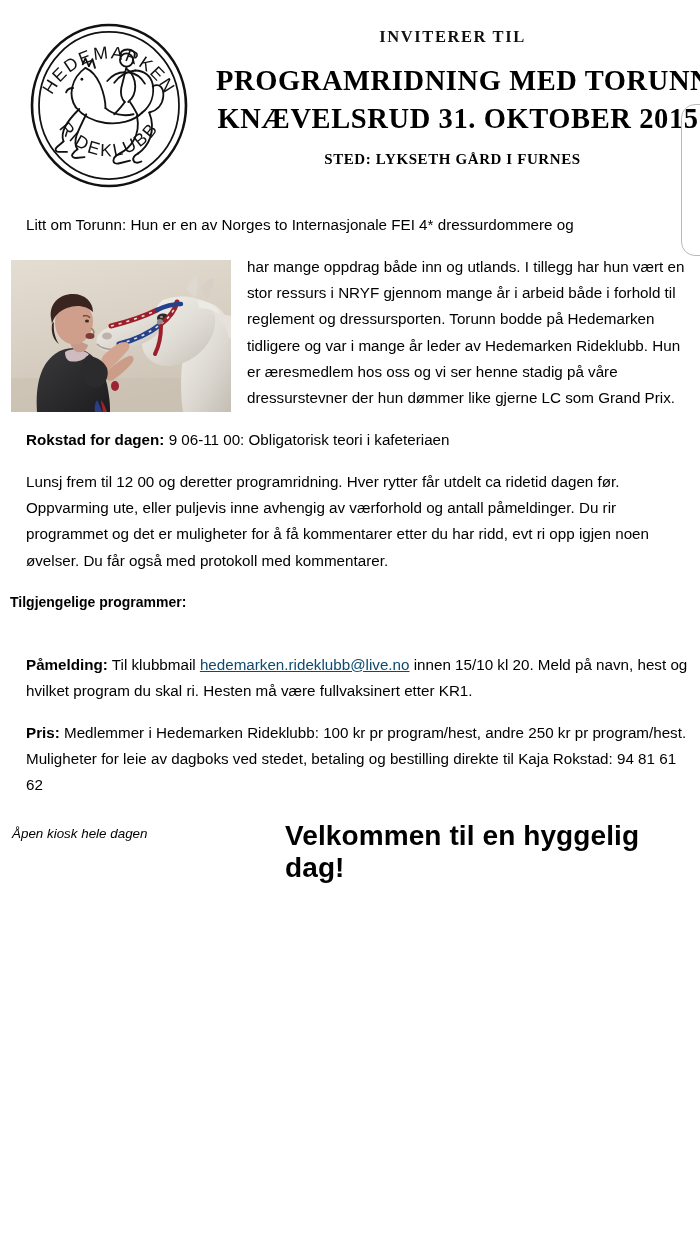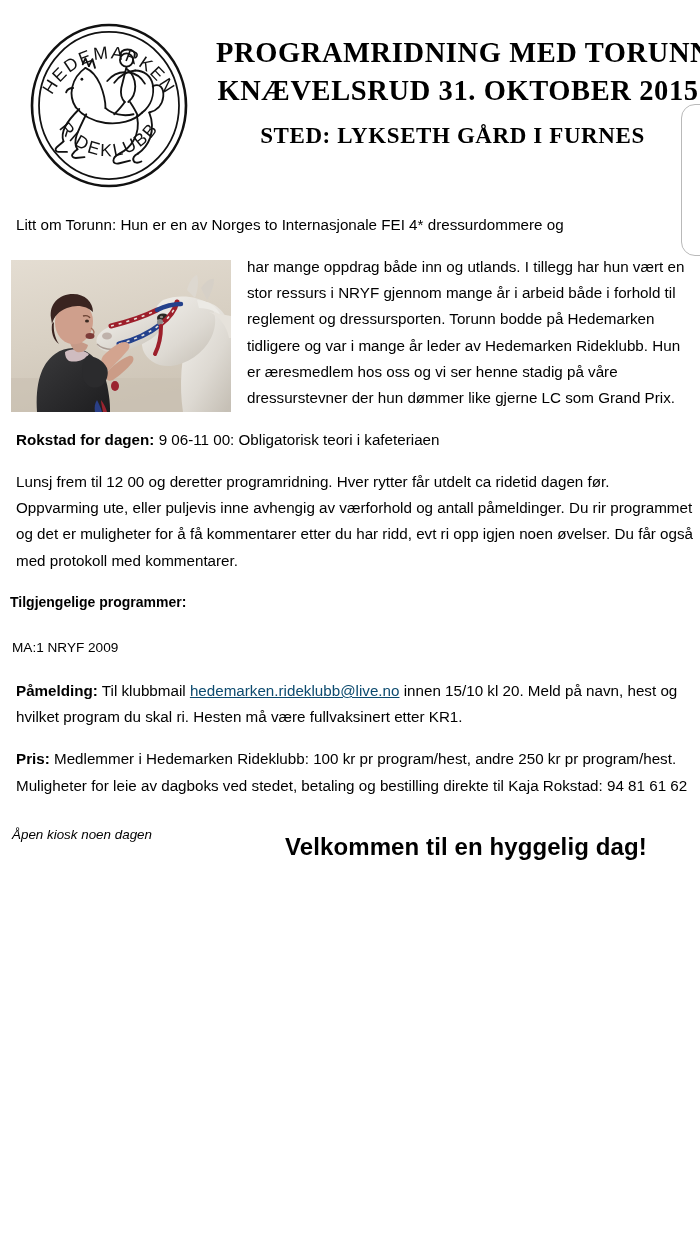--- a/index.html
+++ b/index.html
@@ -56,21 +56,21 @@
     font-variant: small-caps;
     letter-spacing: 0.6px;
     line-height: 1.32;
     margin: 16px 0 0 11px;
     color: #000;
   }
   .title-main .ln { display: block; white-space: nowrap; }
   .title-sted {
     font-family: "Liberation Serif", serif;
     font-weight: bold;
-    font-size: 23px;
+    font-size: 15px;
     font-variant: small-caps;
     letter-spacing: 0.6px;
     line-height: 1.25;
     margin: 13px 0 0 0;
     color: #000;
   }
 
   
   .edge-frame {
     position: absolute;
@@ -84,21 +84,21 @@
     pointer-events: none;
   }
 
   
   .content {
     position: relative;
     padding: 0 6px 0 10px;
     font-size: 15.2px;
     line-height: 1.72;
   }
-  .content p { margin: 0 0 16px 6px; }
+  .content p { margin: 0 0 16px 16px; }
 
   .photo {
     float: left;
     width: 220px;
     height: 152px;
     margin: 6px 16px 8px 1px;
     border: 0;
     position: relative;
     overflow: hidden;
     background: #cfc8bd;
@@ -156,22 +156,22 @@
   .kiosk {
     position: absolute;
     left: 12px;
     top: 6px;
     font-style: italic;
     font-size: 13.4px;
   }
   .welcome {
     position: absolute;
     left: 285px;
-    top: 12px;
-    font-size: 24px;
+    top: 0;
+    font-size: 28px;
     font-weight: bold;
     letter-spacing: 0.1px;
   }
 </style>
 </head>
 <body>
 
 <div class="page">
 
   <div class="header">
@@ -226,20 +226,21 @@
           <path d="M120,58 C126,62 130,70 130,78 C130,86 127,92 122,96"></path>
           <path d="M118,62 C110,62 103,66 98,72"></path>
           <path d="M122,62 C130,63 137,68 141,75"></path>
           <path d="M118,96 C114,102 110,106 106,110"></path>
           <path d="M124,96 C128,102 131,107 133,112"></path>
         </g>
       </svg>
     </div>
 
     <div class="header-text">
+      <div class="invite-line">INVITERER TIL</div>
       <div class="title-main">
         <span class="ln">PROGRAMRIDNING MED TORUNN</span>
         <span class="ln">KNÆVELSRUD 31. OKTOBER 2015</span>
       </div>
       <div class="title-sted">STED: LYKSETH GÅRD I FURNES</div>
     </div>
 
     <div class="edge-frame"></div>
   </div>
 
@@ -348,31 +349,30 @@
 
     <p>Lunsj frem til 12 00 og deretter programridning. Hver rytter får utdelt ca ridetid dagen før. Oppvarming ute, eller puljevis inne avhengig av værforhold og antall påmeldinger. Du rir programmet og det er muligheter for å få kommentarer etter du har ridd, evt ri opp igjen noen øvelser. Du får også med protokoll med kommentarer.</p>
 
     <div class="section-head">Tilgjengelige programmer:</div>
 
     <table class="prog-table">
       <tbody>
       </tbody>
     </table>
 
-    <div class="maline">MA:1 NRYF 2009</div>
 
     <p>
       <span class="lead-label">Påmelding:</span>
       <span>Til klubbmail </span><a class="maillink" href="#">hedemarken.rideklubb@live.no</a><span> innen 15/10 kl 20. Meld på navn, hest og hvilket program du skal ri. Hesten må være fullvaksinert etter KR1.</span>
     </p>
 
     <p>
       <span class="lead-label">Pris:</span>
       <span>Medlemmer i Hedemarken Rideklubb: 100 kr pr program/hest, andre 250 kr pr program/hest. Muligheter for leie av dagboks ved stedet, betaling og bestilling direkte til Kaja Rokstad: 94 81 61 62</span>
     </p>
   </div>
 
   <div class="footer">
-    <div class="kiosk">Åpen kiosk noen dagen</div>
+    <div class="kiosk">Åpen kiosk hele dagen</div>
     <div class="welcome">Velkommen til en hyggelig dag!</div>
   </div>
 
 </div>
 
 </body></html>

